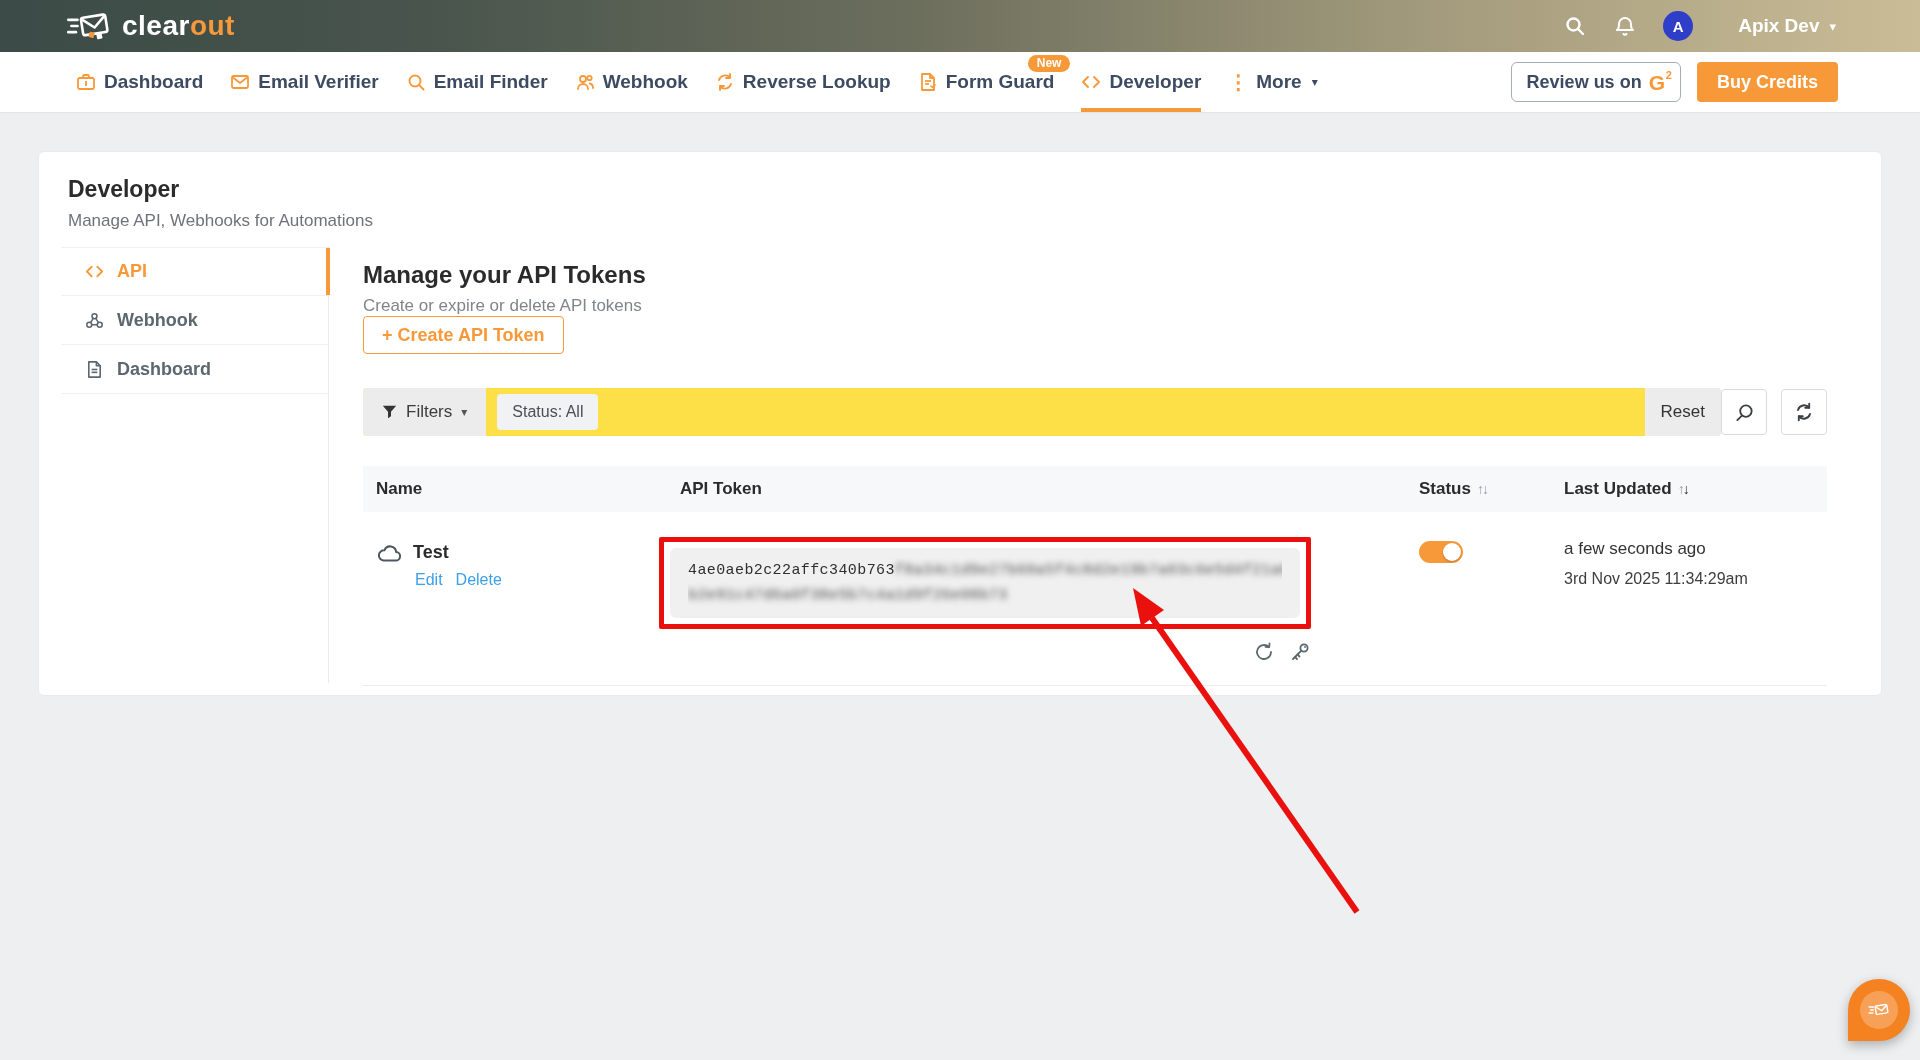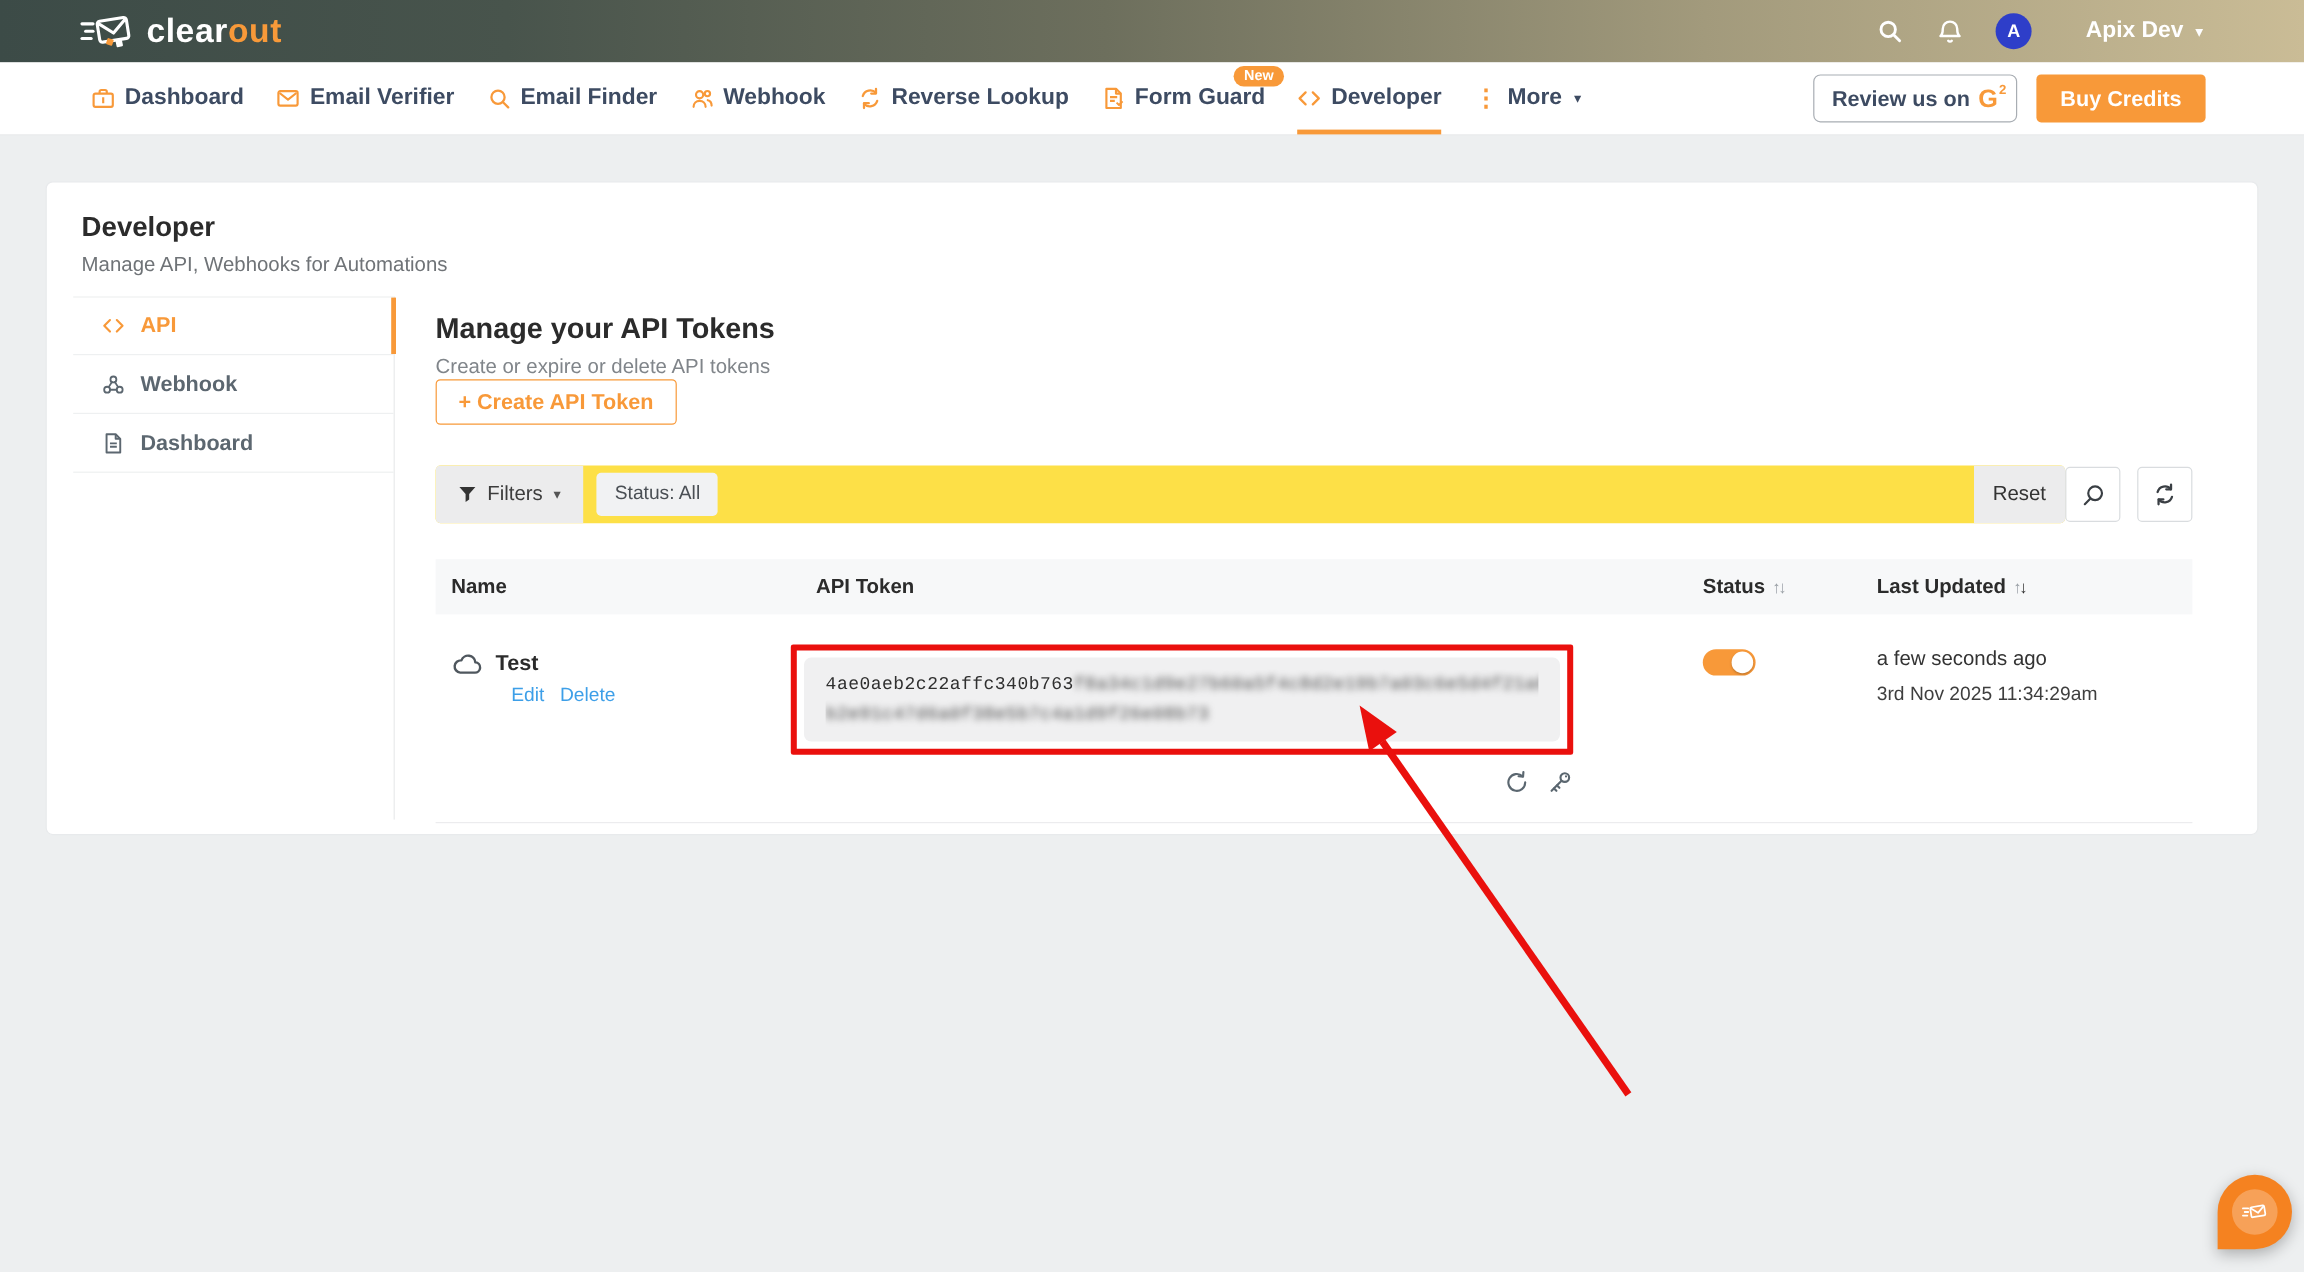--- a/index.html
+++ b/index.html
@@ -98,21 +98,21 @@
     display:flex; align-items:center; gap:6px; }
   .sort{ font-size:14px; letter-spacing:-2px; }
   .sort .up{ color:#9aa0a6; } .sort .dn{ color:#9aa0a6; }
   .sort.desc .dn{ color:#2b2b2b; font-weight:700; }
   .tbl-row{ display:grid; grid-template-columns:304px 739px 145px 276px; border-bottom:1px solid #ececee;
     padding:25px 0 22px; min-height:165px; align-items:start; }
   .cell-name{ padding-left:13px; }
   .name-line{ display:flex; align-items:center; gap:10px; margin-top:5px; }
   .cloud-ic{ width:27px; height:20px; color:#4f575e; }
   .row-name{ font-size:18px; font-weight:700; color:#2b2b2b; }
-  .row-actions{ margin-left:50px; margin-top:8px; display:flex; gap:13px; }
+  .row-actions{ margin-left:39px; margin-top:8px; display:flex; gap:13px; }
   .row-actions a{ font-size:16px; color:#3d9fe8; text-decoration:none; cursor:pointer; }
 
   .cell-token{ position:relative; }
   .red-frame{ margin-left:-8px; width:652px; border:5px solid #ea100d; border-radius:2px;
     padding:6px; background:#fff; }
   .token-box{ background:#f0f0f1; border-radius:6px; padding:10px 18px; }
   .token-line{ font-family:"Liberation Mono", monospace; font-size:15px; line-height:25px;
     color:#2f2f2f; letter-spacing:.4px; white-space:nowrap; overflow:hidden; }
   .blurred{ filter:blur(3.2px); color:#4a4a4a; }
   .token-actions{ width:652px; margin-left:-8px; display:flex; justify-content:flex-end; gap:14px;

